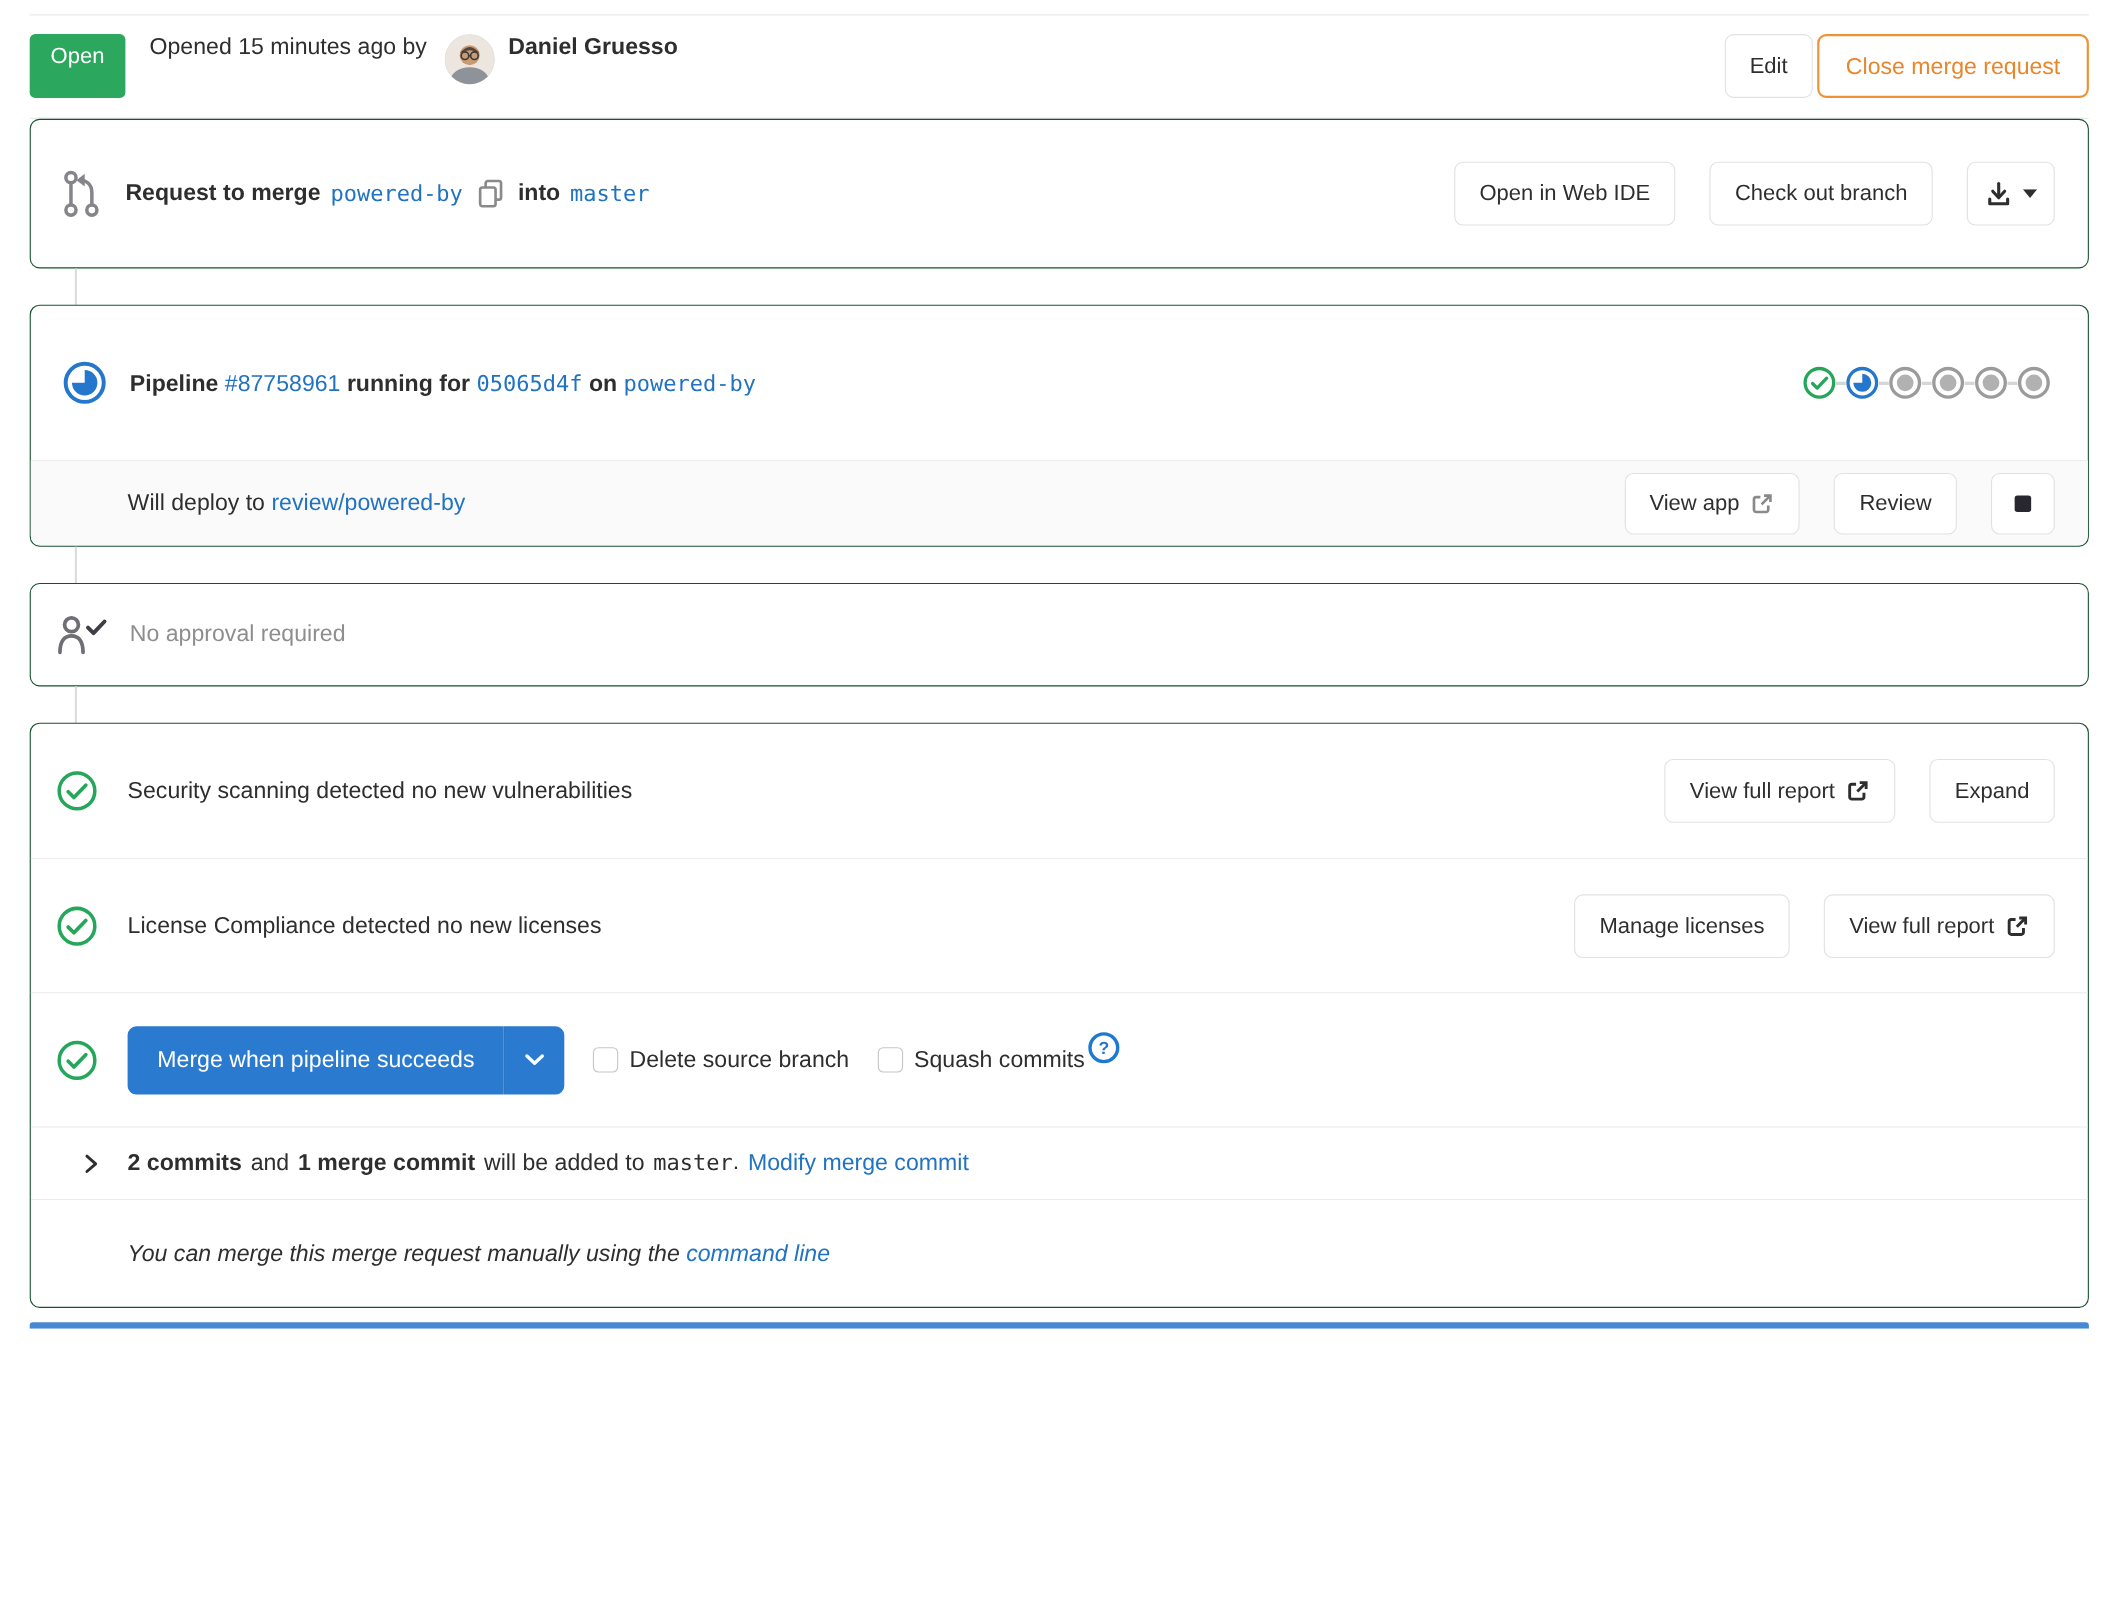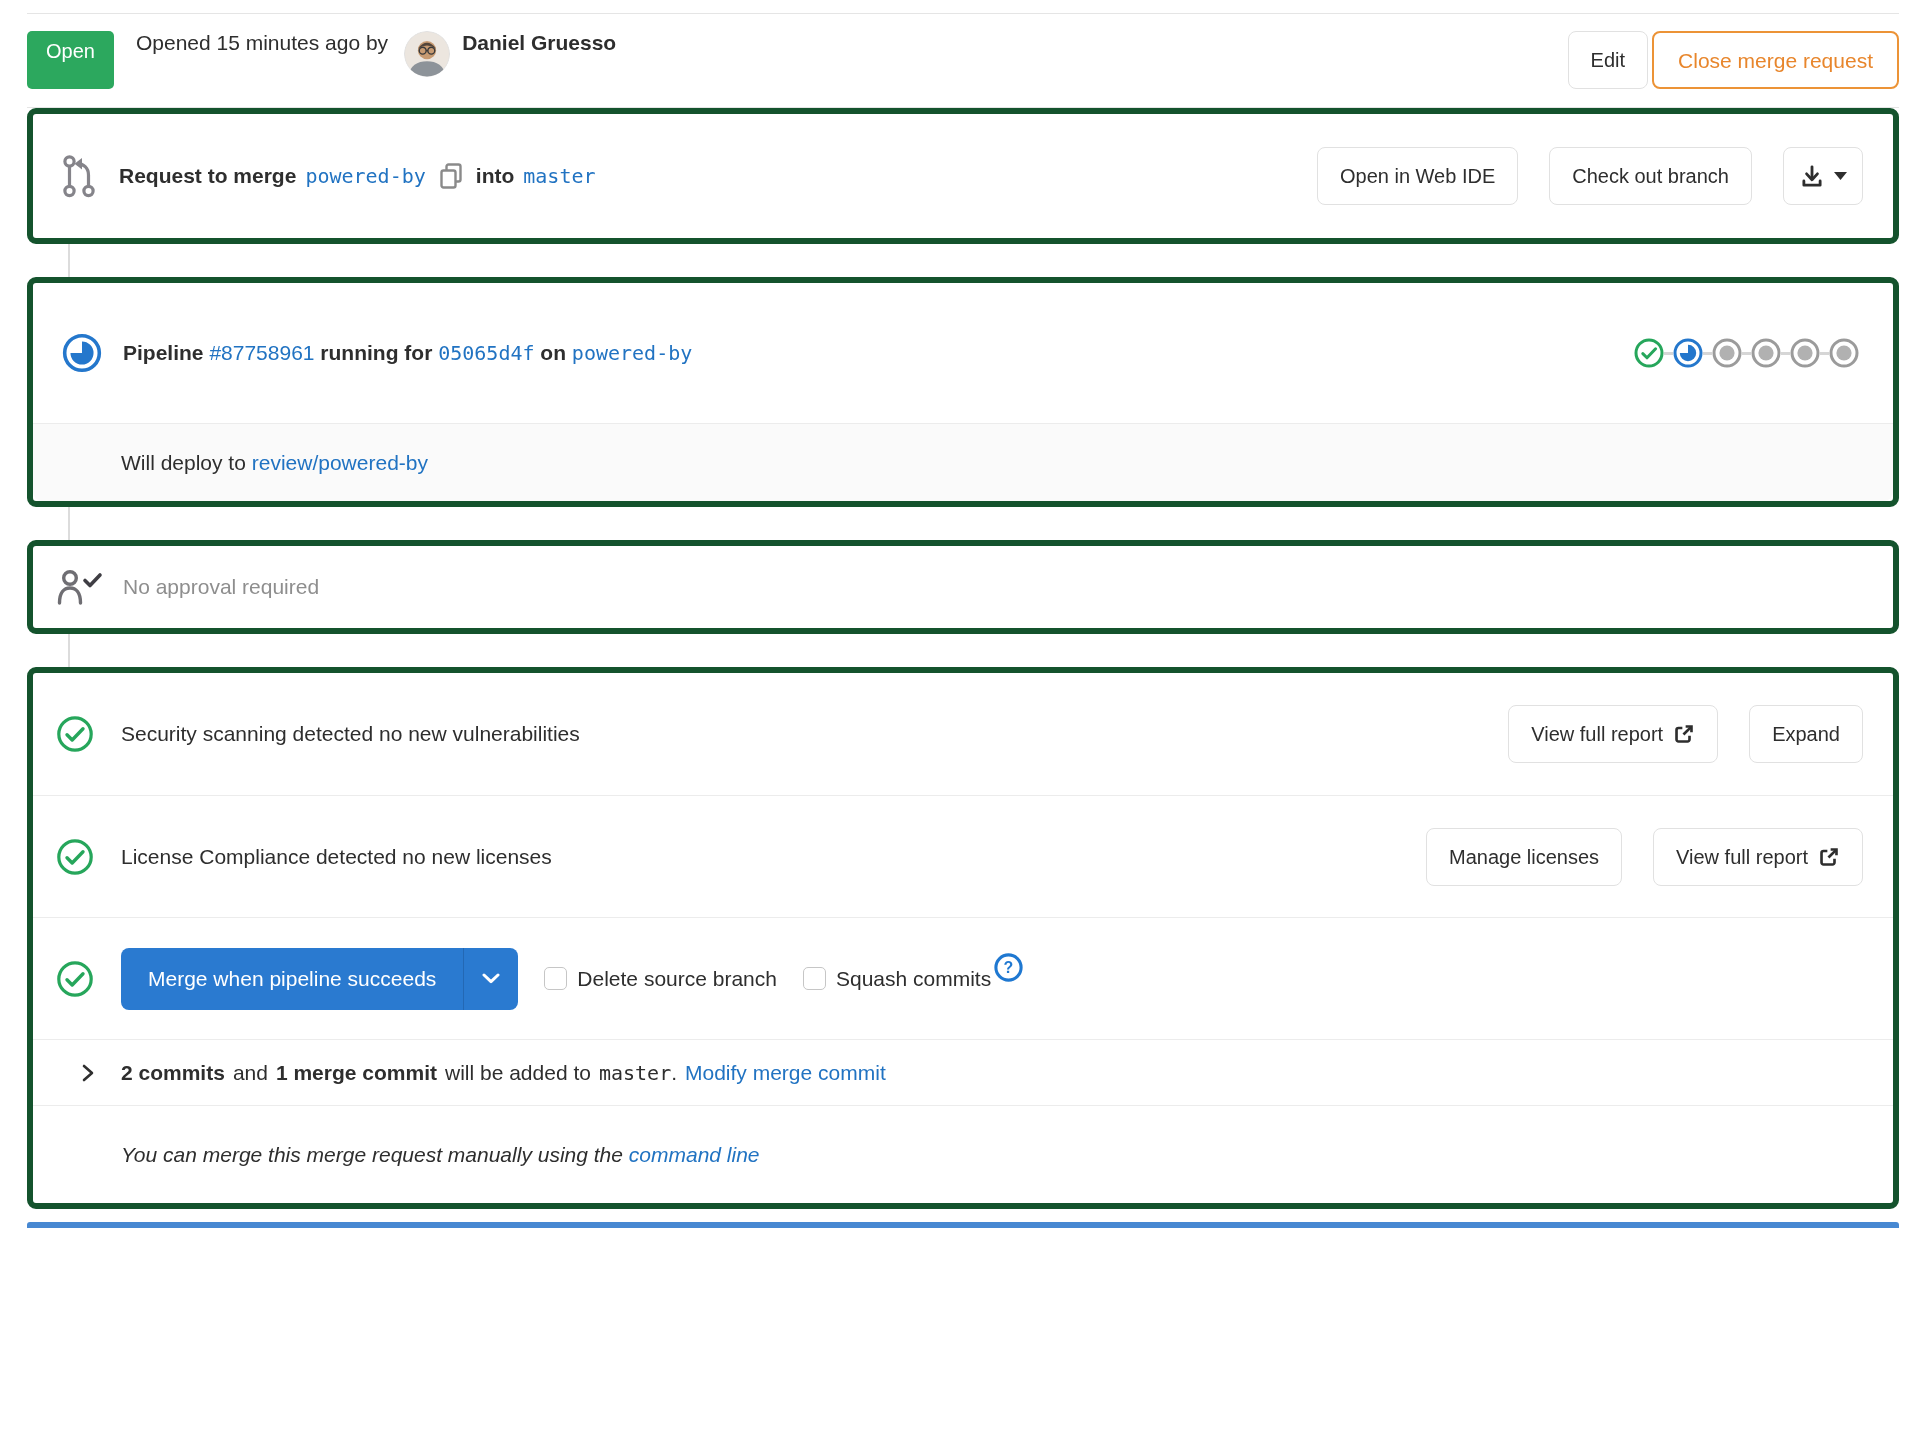--- a/index.html
+++ b/index.html
@@ -46,21 +46,21 @@
   }
 
   
   h1.mr-title {
     font-size: 48px; font-weight: 700; color: #2a2a2a;
     margin: 30px 0 128px 0; letter-spacing: 0;
   }
 
   
   .box {
-    background: #fff; border: 6px solid #14532d; border-radius: 9px;
+    background: #fff; border: 1px solid #14532d; border-radius: 9px;
   }
   .connector {
     height: 33px; width: 0;
     border-left: 2px solid #dcdcdc;
     margin-left: 41px;
   }
   .mono { font-family: "DejaVu Sans Mono", monospace; font-size: 20px; }
   .link { color: #2173c2; text-decoration: none; cursor: pointer; }
   b, .bold { font-weight: 700; }
   .actions { margin-left: auto; display: flex; gap: 31px; align-items: flex-start; }
@@ -295,20 +295,40 @@
                 <circle cx="15" cy="15" r="7.6" fill="#b1b1b1"></circle>
               </svg>
             </span>
           </div>
       </div>
       <div class="deploy-row">
         <div>
           <span>Will deploy to</span>
           <span class="link">review/powered-by</span>
         </div>
+        <div class="actions">
+          <button class="btn">
+            <span>View app</span>
+            <span class="icon gray-icon">
+              <svg viewBox="0 0 20 20" width="22" height="22" fill="none" stroke="currentColor" stroke-width="2.2">
+                <path d="M8.5,4.5 H5 a1.8,1.8 0 0 0 -1.8,1.8 V15 a1.8,1.8 0 0 0 1.8,1.8 H13.2 A1.8,1.8 0 0 0 15,15 V11.5"></path>
+                <path d="M11.5,3.2 H16.8 V8.5"></path>
+                <path d="M16.3,3.7 L9.5,10.5"></path>
+              </svg>
+            </span>
+          </button>
+          <button class="btn">Review</button>
+          <button class="btn btn-stop">
+            <span class="icon">
+              <svg viewBox="0 0 22 22" width="22" height="22">
+                  <rect x="3.5" y="3.5" width="15" height="15" rx="2.5" fill="#28262e"></rect>
+                </svg>
+            </span>
+          </button>
+        </div>
       </div>
     </div>
 
     <div class="connector"></div>
 
     <div class="box approval-box">
       <span class="icon">
         <svg viewBox="0 0 48 40" width="48" height="40" fill="none" stroke-linecap="round" stroke-linejoin="round">
           <circle cx="14" cy="11" r="6.3" stroke="#6f6e73" stroke-width="3.4"></circle>
           <path d="M3.5,36 C3.5,25.5 8,21 14,21 C20,21 24.5,25.5 24.5,36" stroke="#6f6e73" stroke-width="3.4"></path>

